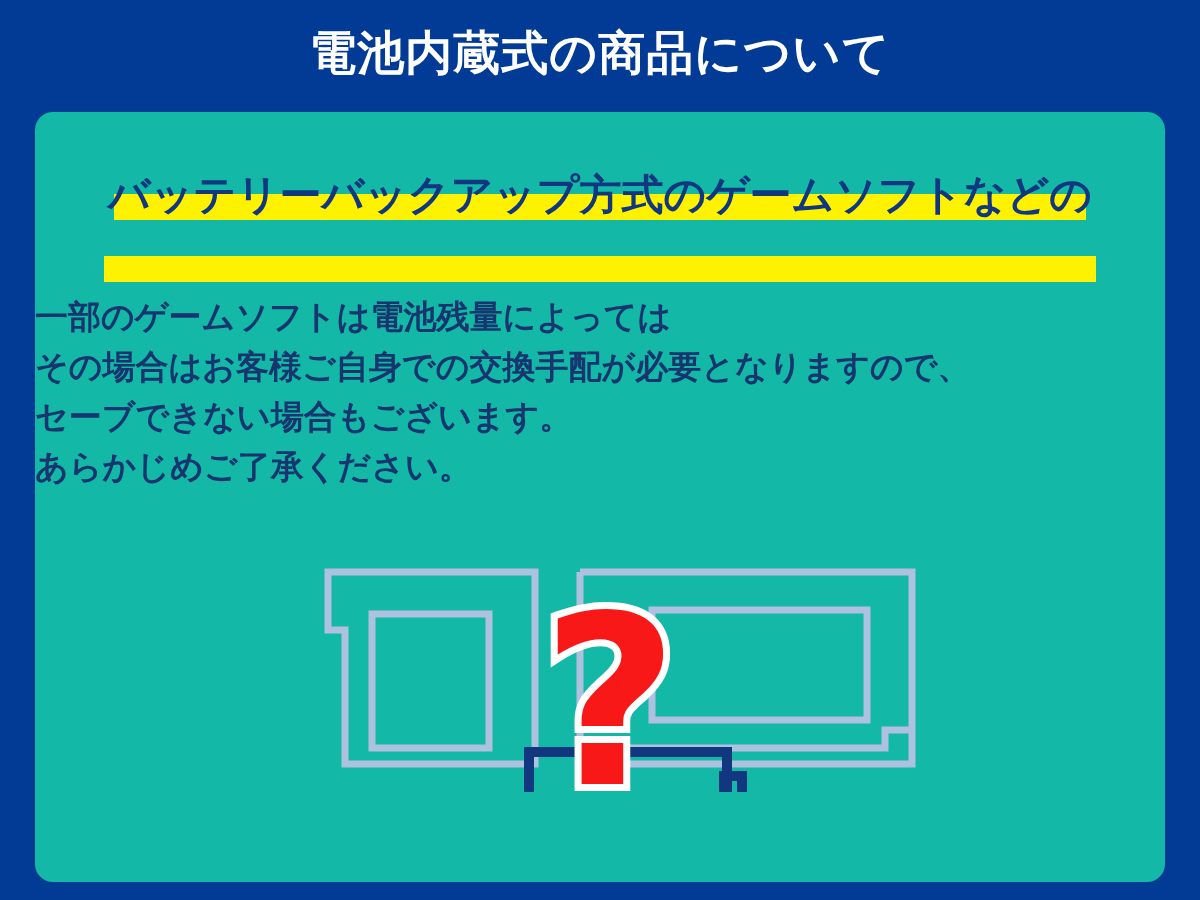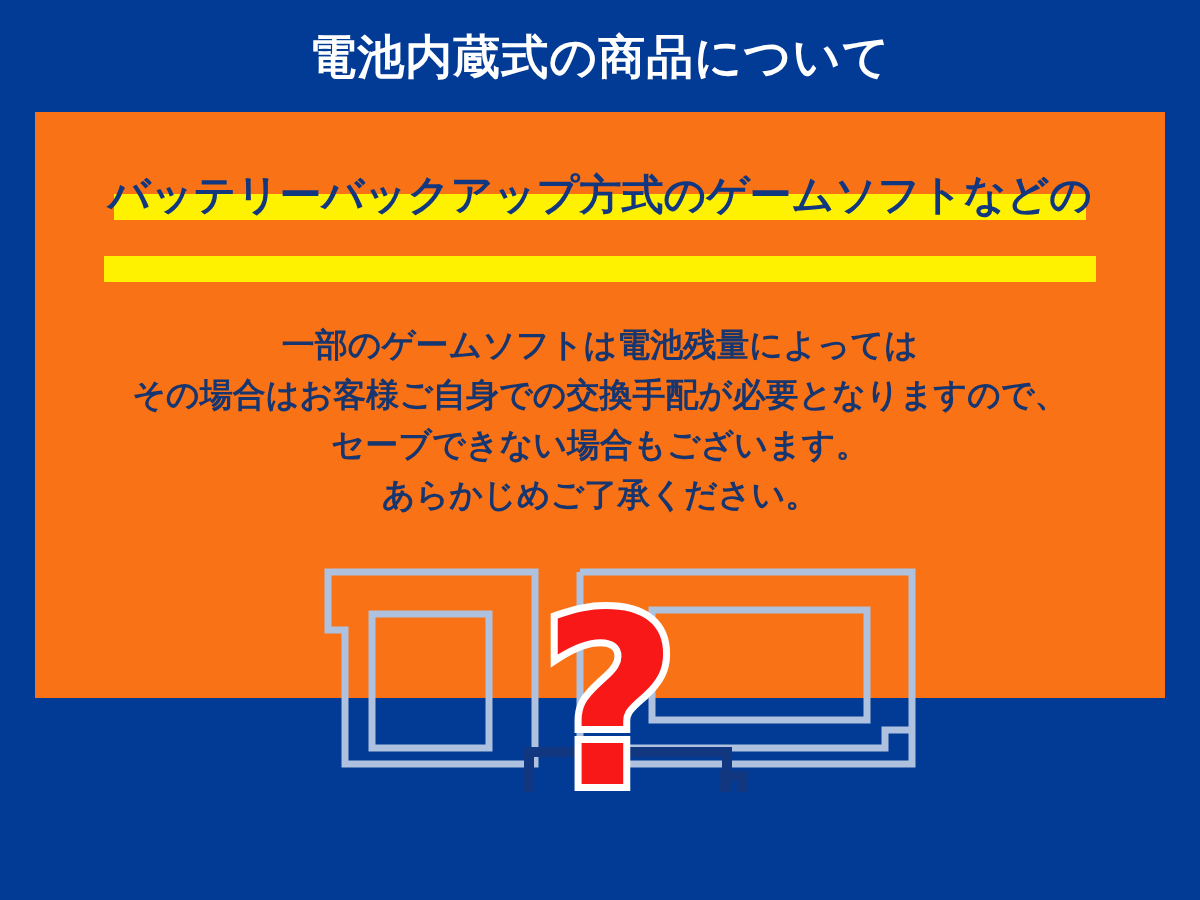--- a/index.html
+++ b/index.html
@@ -32,31 +32,32 @@
     align-items: center;
     justify-content: center;
   }
   #page-title {
     color: #FFFFFF;
     font-size: 47px;
     font-weight: bold;
     letter-spacing: 1px;
     line-height: 1;
     white-space: nowrap;
-    font-family: Liberation Sans, sans-serif;
+    font-family: Liberation Mono, monospace;
   }
 
   
   #panel {
     position: absolute;
     left: 35px;
     top: 112px;
     width: 1130px;
-    height: 586px;
-    background: #f97316;
+    height: 770px;
+    background: #14b8a6;
+    border-radius: 18px;
   }
 
   
   #headline {
     position: absolute;
     left: 0;
     top: 52px;
     width: 1130px;
     text-align: center;
   }
@@ -85,23 +86,22 @@
     font-size: 42px;
     font-weight: bold;
     letter-spacing: 0px;
     font-family: "DejaVu Sans", "Liberation Sans", sans-serif;
   }
 
   
   #body-text {
     position: absolute;
     left: 0;
-    top: 208px;
+    top: 180px;
     width: 1130px;
-    text-align: center;
   }
   .body-line {
     display: block;
     color: #17356E;
     font-size: 33px;
     font-weight: bold;
     line-height: 50px;
     white-space: nowrap;
     font-family: "DejaVu Sans", "Liberation Sans", sans-serif;
   }

